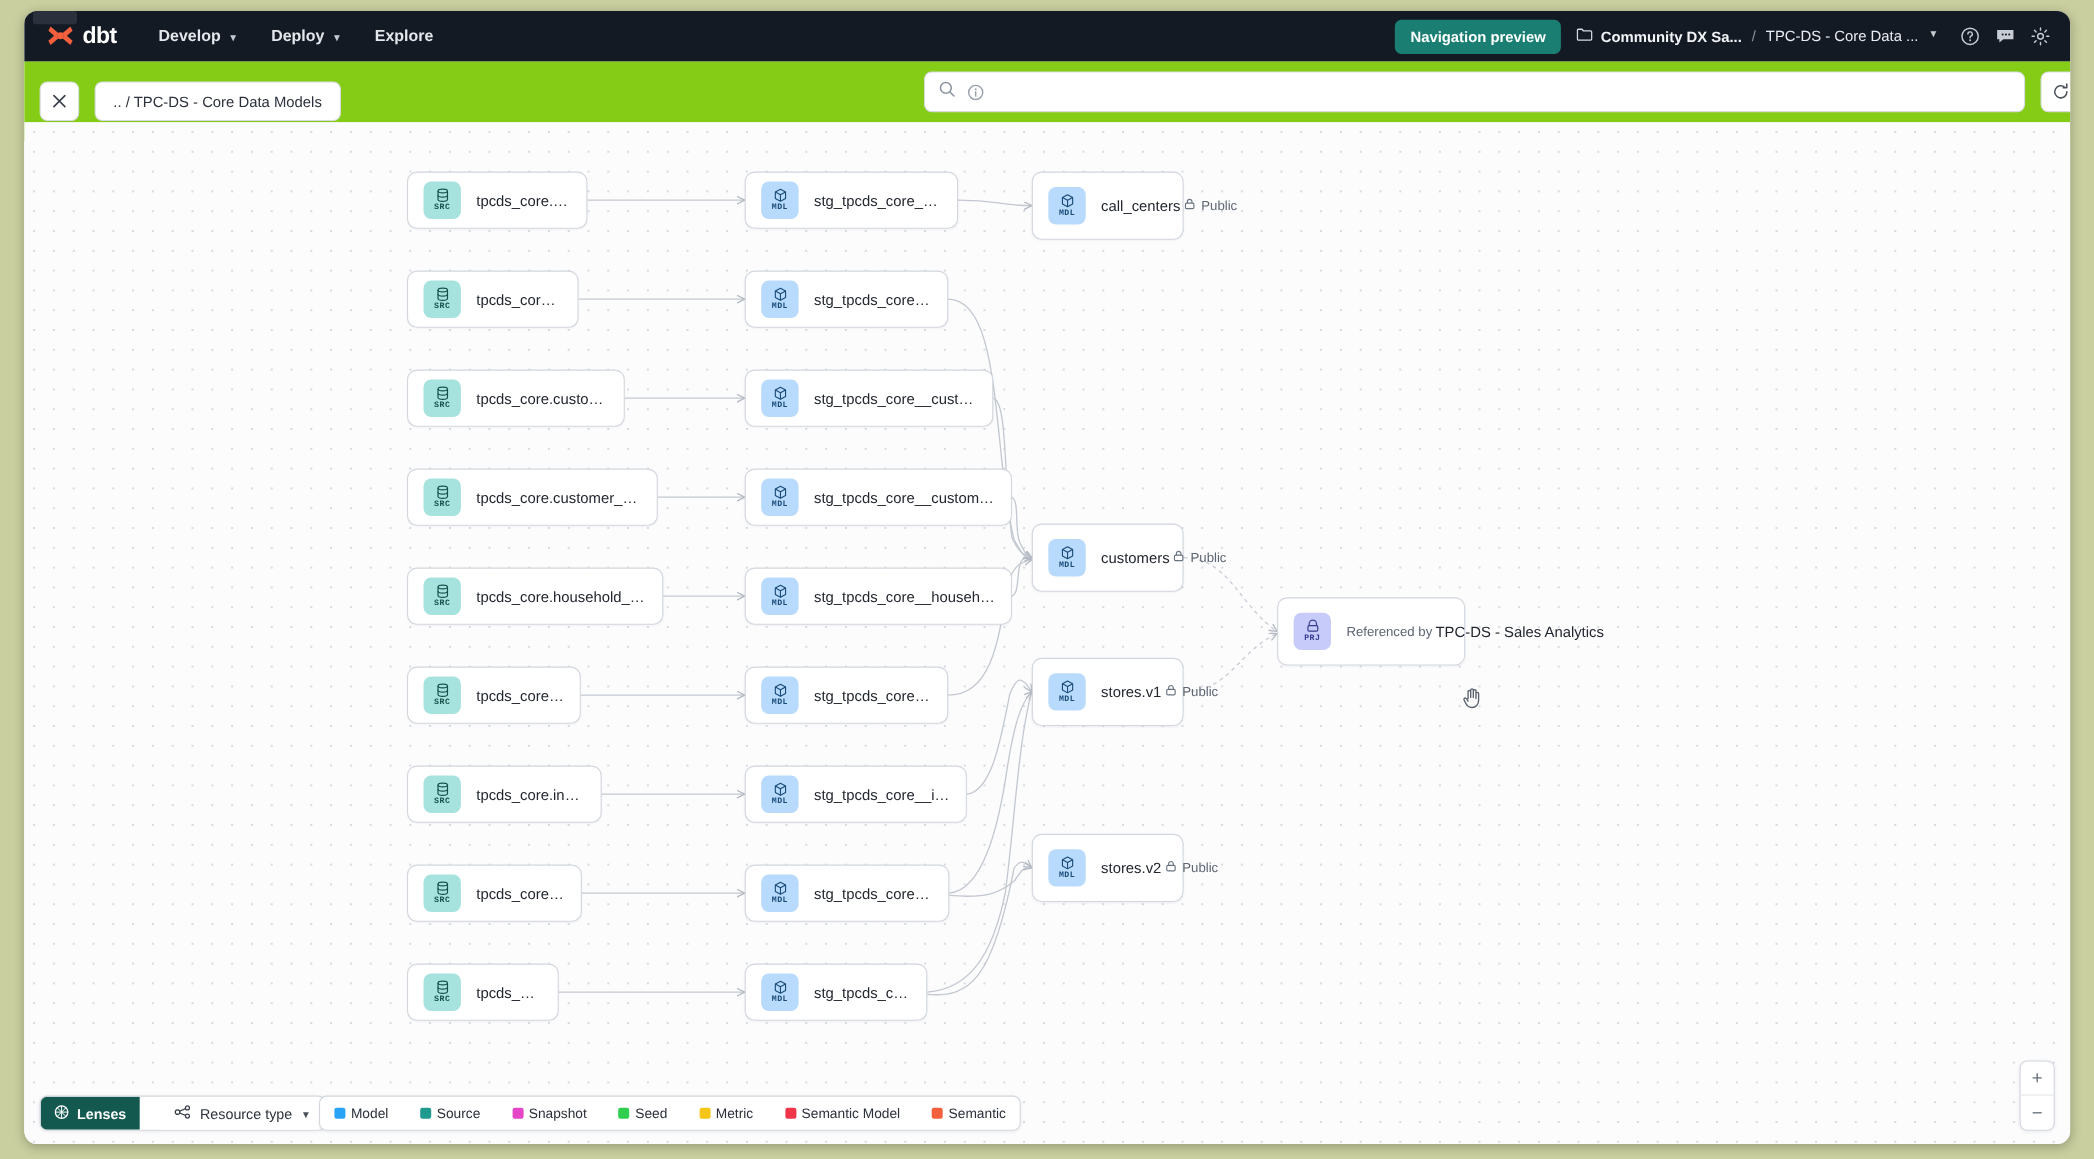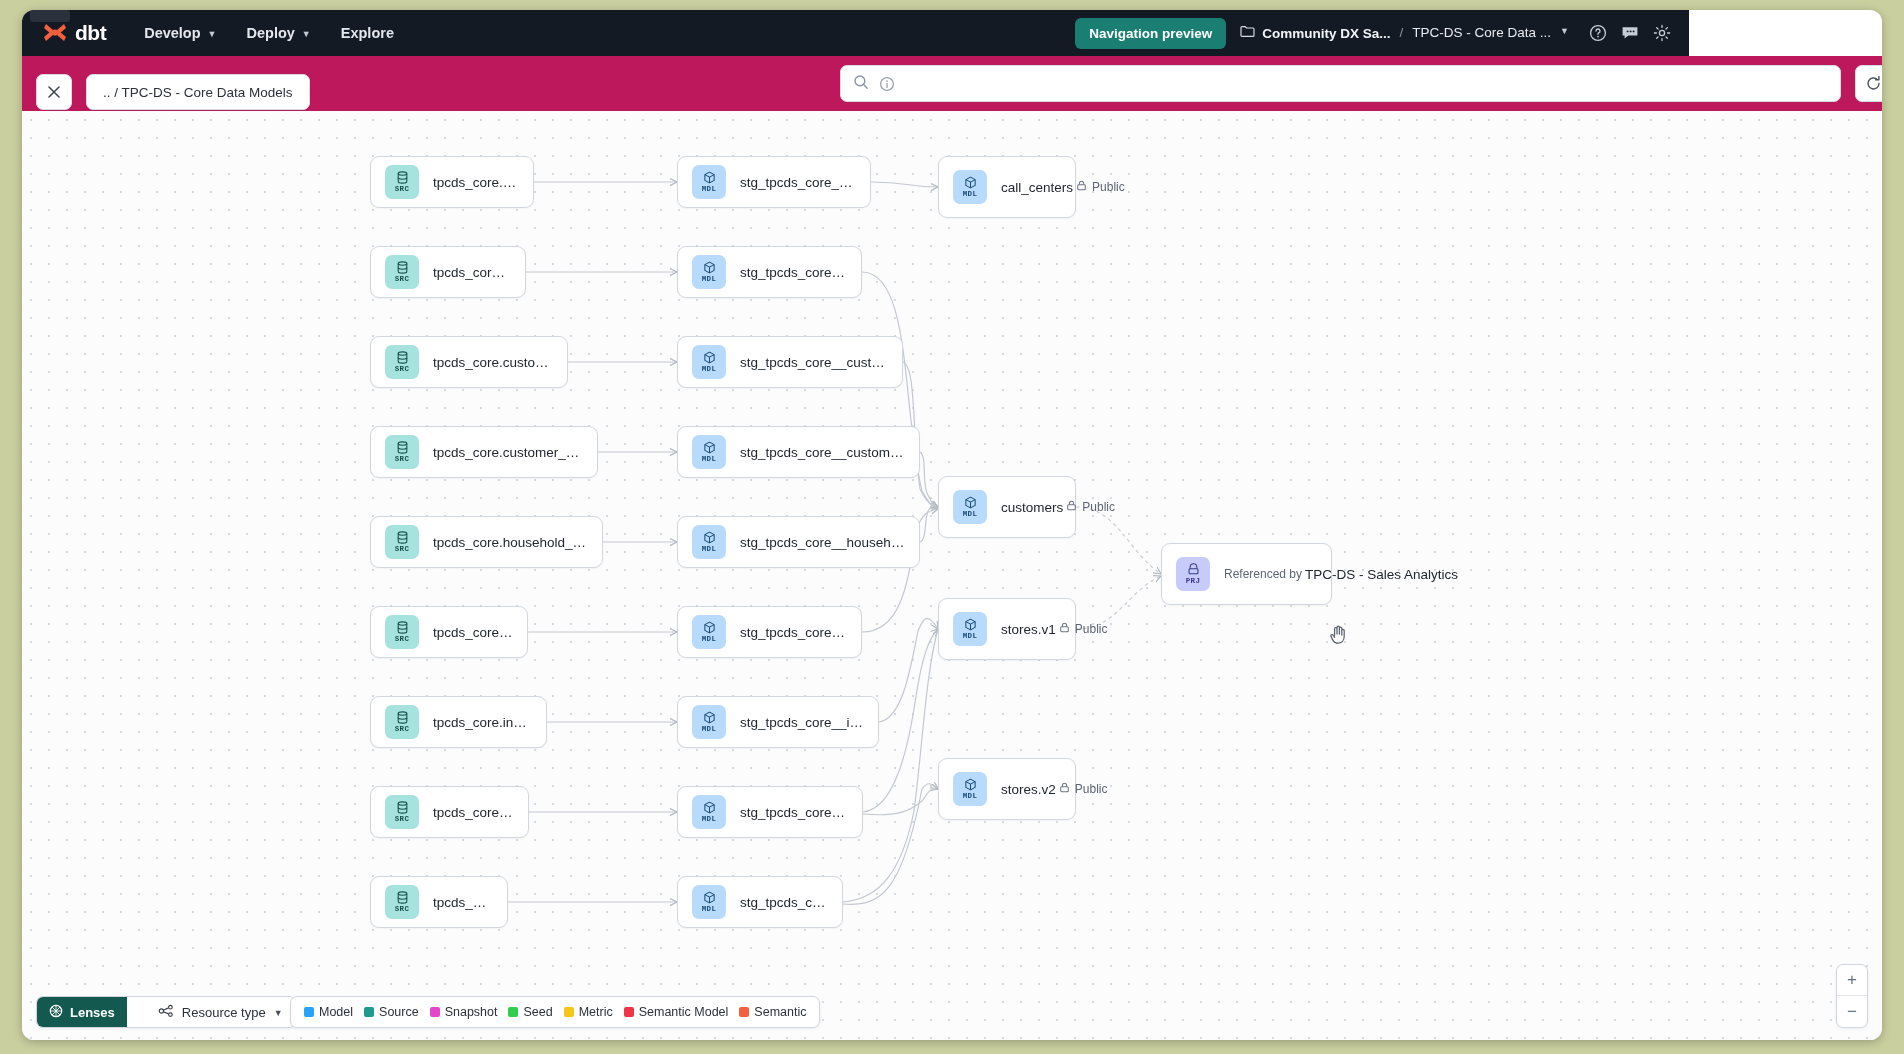--- a/index.html
+++ b/index.html
@@ -15,21 +15,21 @@
     width: 1860px; height: 1030px;
     background: #ffffff;
     border-radius: 12px;
     overflow: hidden;
     box-shadow: 0 2px 10px rgba(0,0,0,.25);
   }
 
   
   #topnav {
     position: absolute; left: 0; top: 0;
-    width: 1667px; height: 46px;
+    width: 1860px; height: 46px;
     background: #141a24;
     display: flex; align-items: center;
     color: #e8eaee;
     font-size: 14.5px;
   }
   .logo-wrap { display: flex; align-items: center; margin-left: 20px; gap: 5px; }
   .logo-x { width: 28px; height: 24px; position: relative; }
   .logo-x svg { display:block; }
   .logo-text { font-size: 21px; font-weight: 700; letter-spacing: -.5px; color:#fff; }
   .nav-items { display: flex; align-items: center; margin-left: 38px; gap: 30px; }
@@ -53,21 +53,21 @@
   .crumb-proj { display: flex; align-items: center; gap: 7px; font-weight: 700; color:#f2f4f7; white-space: nowrap;}
   .crumb-sep { color: #8b93a1; font-weight: 400; }
   .crumb-env { color: #e9ebf0; font-weight: 400; white-space: nowrap; }
   .nav-icons { display: flex; align-items: center; gap: 14px; margin-left: 6px; }
   .nav-icon { cursor: pointer; opacity: .92; display:flex; align-items:center;}
 
   
   #toolbar {
     position: absolute; left: 0; top: 46px;
     width: 1860px; height: 73px;
-    background: #be185d;
+    background: #84cc16;
     display: flex; align-items: center;
     border-bottom: 1px solid #eceef1;
   }
   .tb-close {
     width: 36px; height: 36px; margin-left: 14px;
     border: 1px solid #d7dbe0; border-radius: 7px;
     background: #fff; display: flex; align-items: center; justify-content: center;
     cursor: pointer;
   }
   .tb-crumb {
@@ -154,21 +154,21 @@
     display: flex; align-items: center; gap: 7px;
     padding: 0 12px; font-size: 13px; font-weight: 600; cursor: pointer;
   }
   .restype-btn {
     background: #fff; color: #2b313b;
     display: flex; align-items: center; gap: 8px;
     padding: 0 12px; font-size: 13px; cursor: pointer; margin-left: 19px;
   }
   .legend {
     position: absolute; left: 268px; bottom: 12px;
-    height: 32px; display: flex; align-items: center; gap: 11px;
+    height: 32px; display: flex; align-items: center; gap: 29px;
     padding: 0 13px;
     border: 1px solid #d2d7de; border-radius: 7px; background: #fff;
     box-shadow: 0 1px 3px rgba(16,24,40,.07);
   }
   .legend-item { display: flex; align-items: center; gap: 5px; font-size: 12.5px; color: #2b313b; white-space: nowrap;}
   .swatch { width: 10px; height: 10px; border-radius: 2px; flex: 0 0 auto; }
 
   .zoomctl {
     position: absolute; right: 14px; bottom: 12px;
     width: 32px; border: 1px solid #d2d7de; border-radius: 7px;

